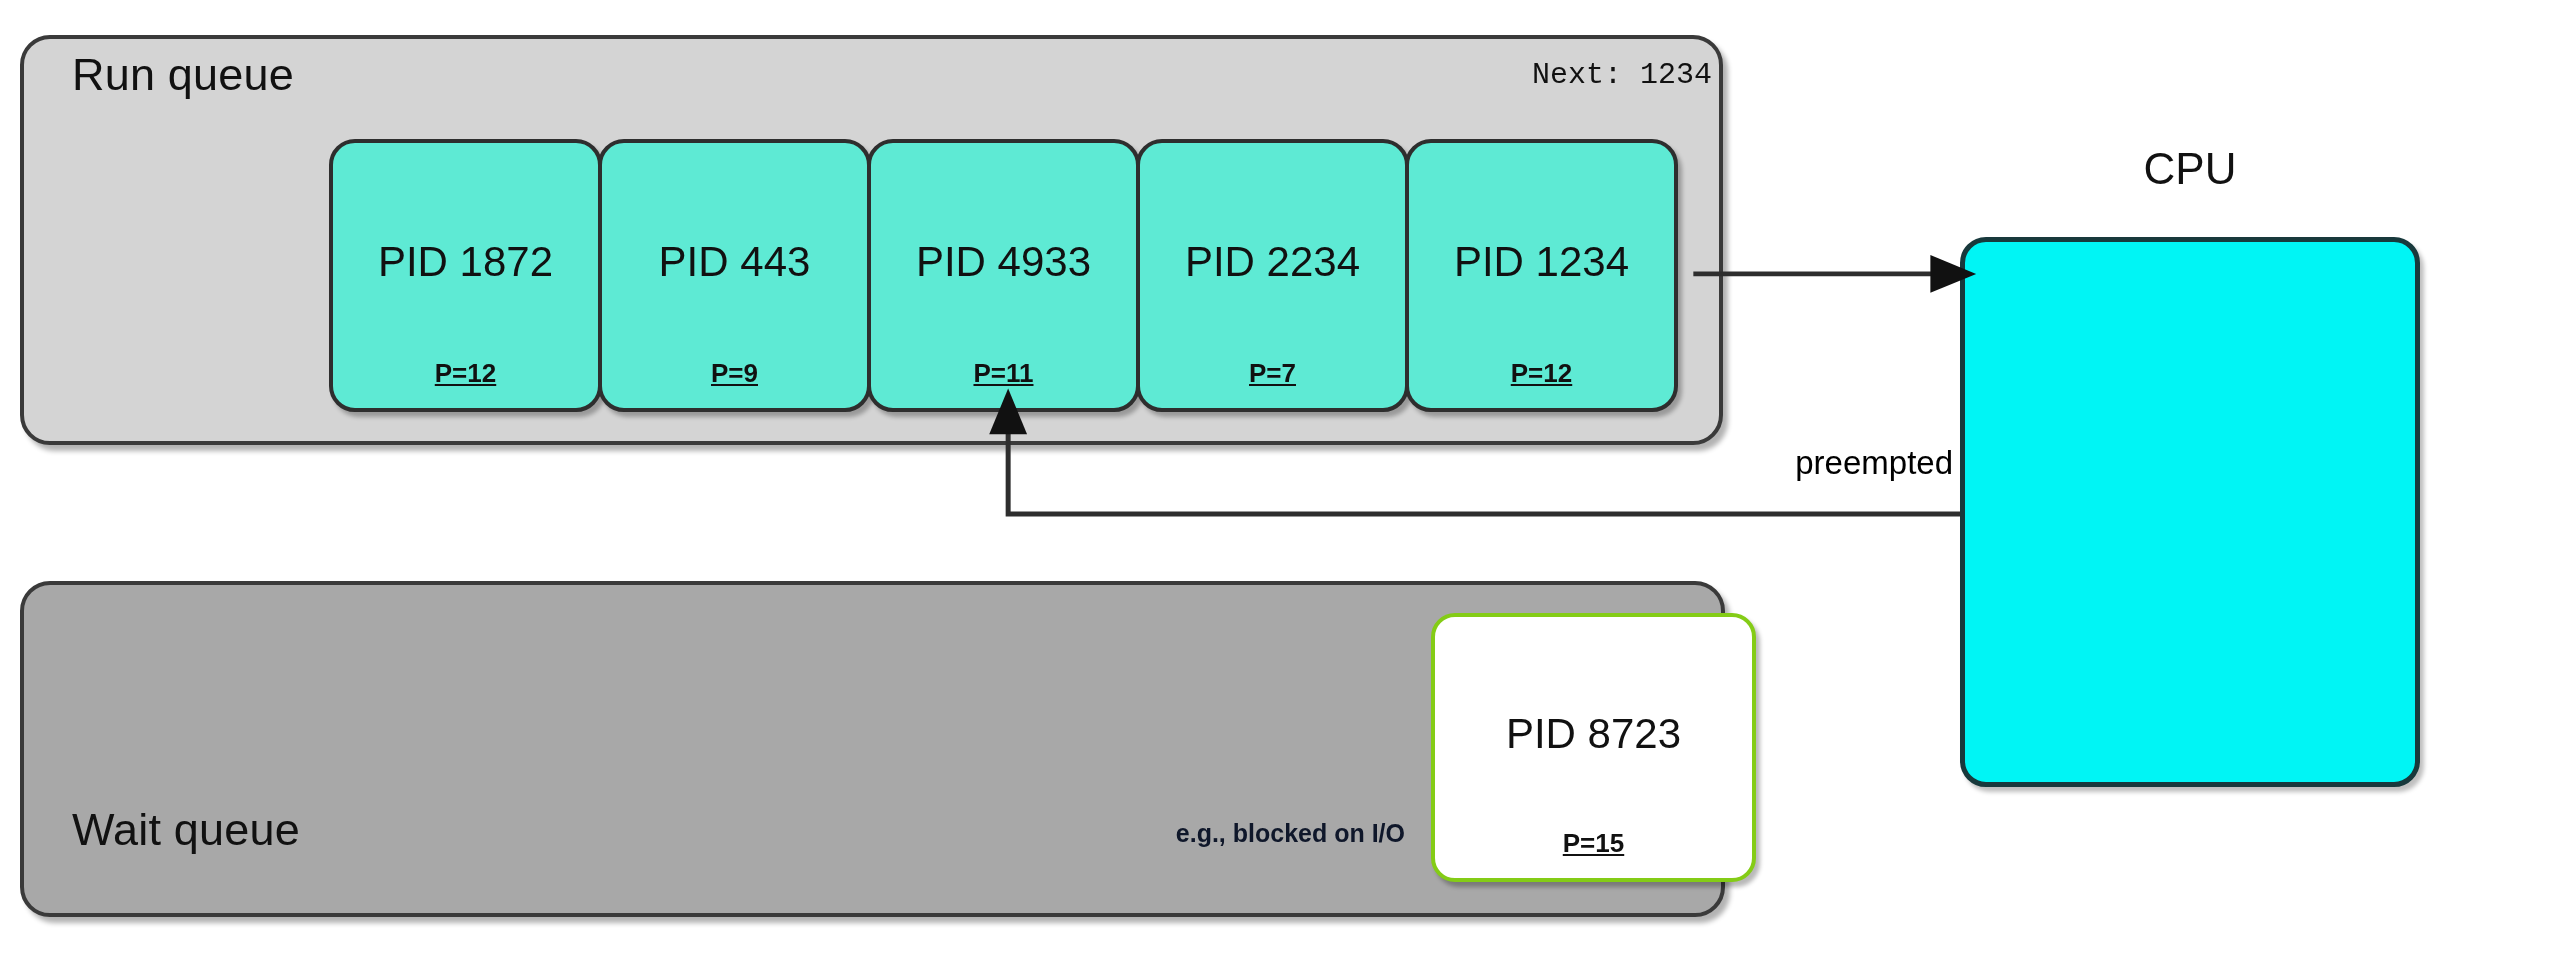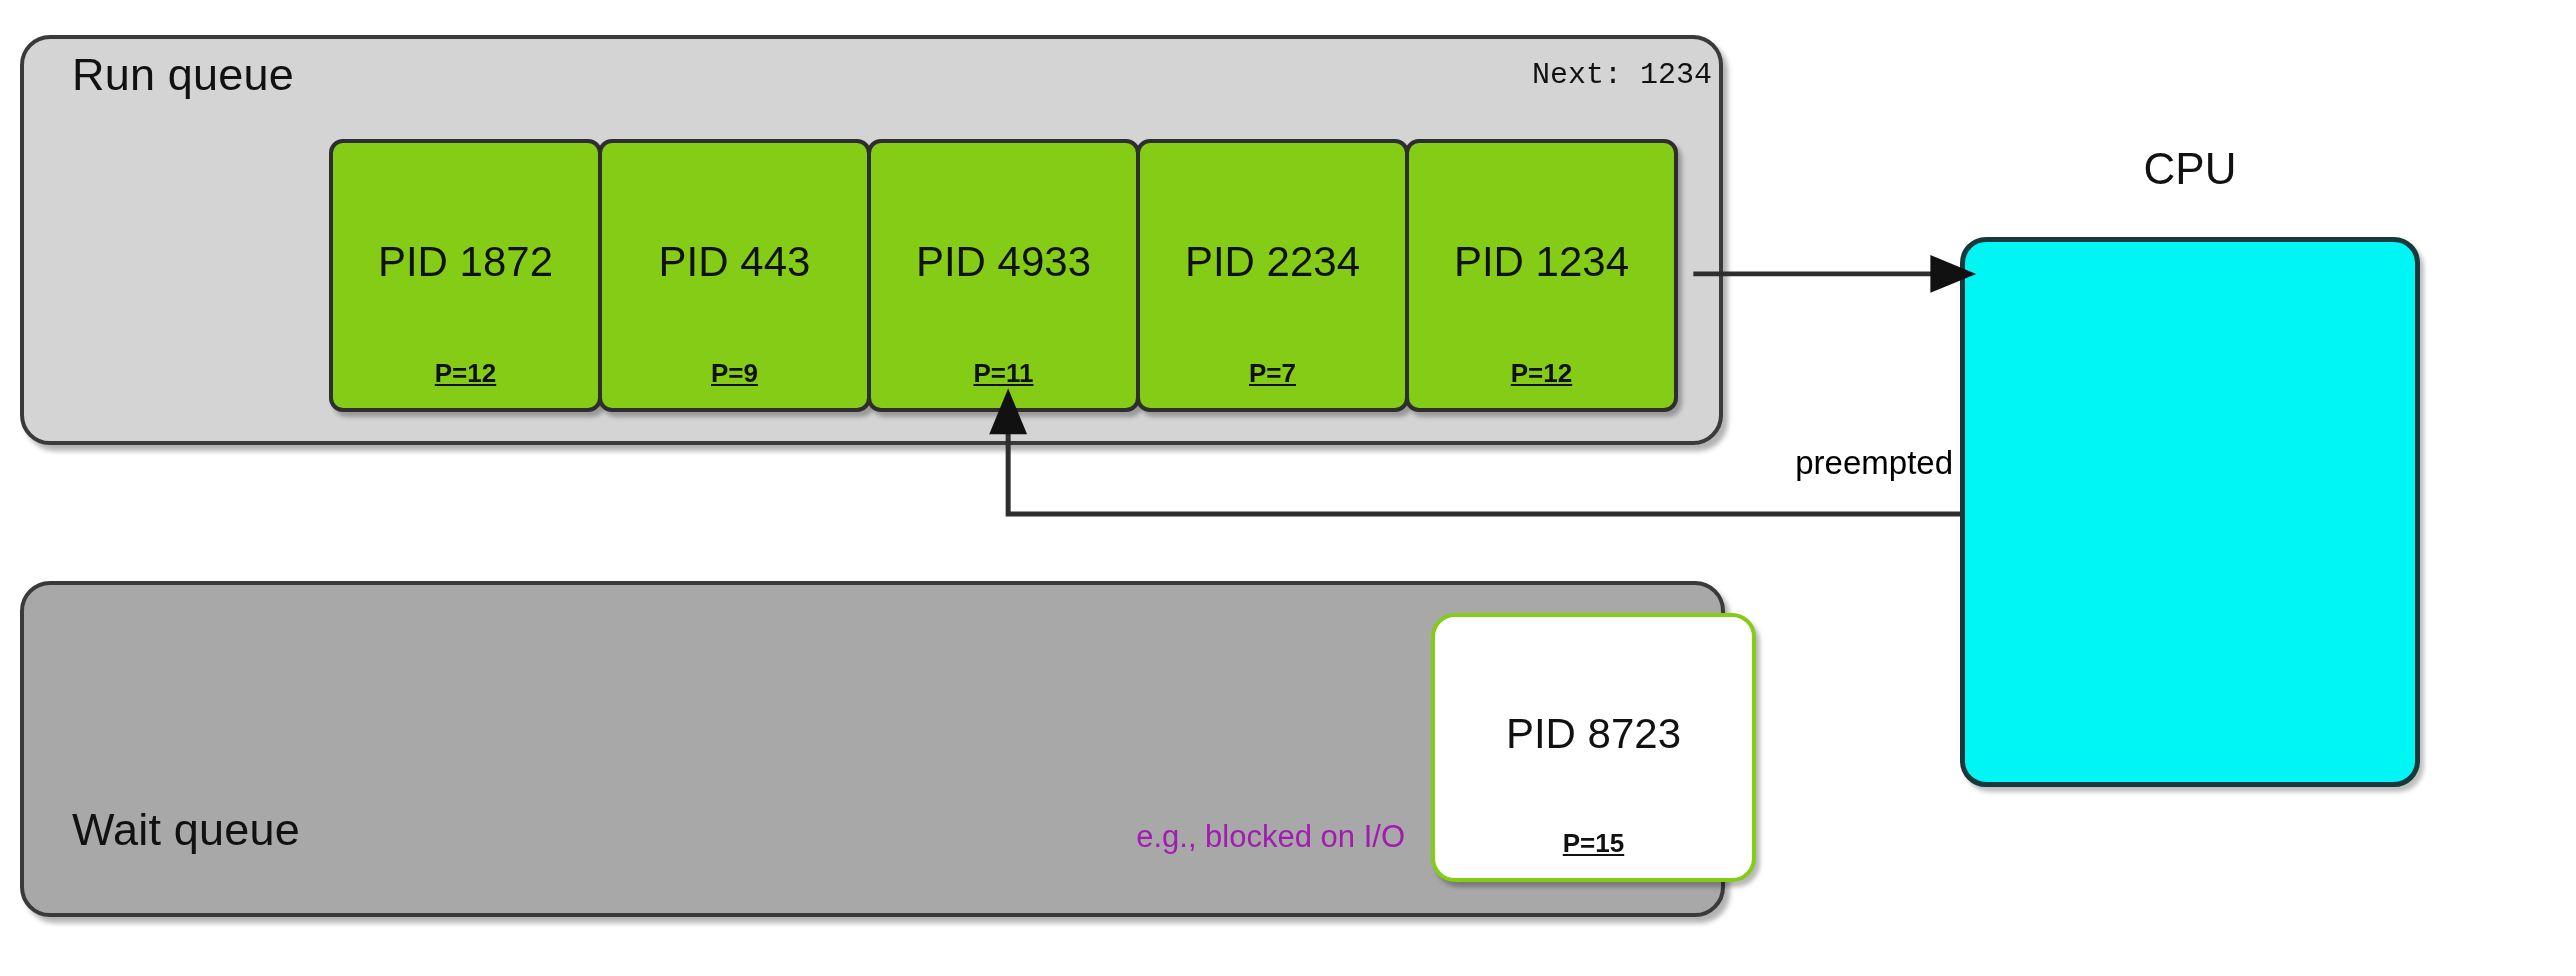--- a/index.html
+++ b/index.html
@@ -66,44 +66,44 @@
     white-space: nowrap;
     font-family: Liberation Mono, monospace;
   }
 
   #blocked-note {
     position: absolute;
     left: 877px;
     top: 821px;
     width: 528px;
     text-align: right;
-    font-size: 31px;
-    font-weight: normal;
-    line-height: 1;
-    color: #a21caf;
+    font-size: 25px;
+    font-weight: bold;
+    line-height: 1;
+    color: #0f172a;
     white-space: nowrap;
   }
 
   
   #run-cards {
     position: absolute;
     left: 329px;
     top: 139px;
     height: 273px;
     display: flex;
     flex-direction: row;
   }
   .pid-card {
     position: relative;
     box-sizing: border-box;
     width: 273px;
     height: 273px;
-    background: #84cc16;
+    background: #5eead4;
     border: 4px solid #2e2e2e;
-    border-radius: 14px;
+    border-radius: 26px;
     box-shadow: 4px 5px 4px rgba(0,0,0,0.28);
   }
   #run-cards .pid-card + .pid-card {
     margin-left: -4px;
   }
   .pid-name {
     position: absolute;
     left: 0;
     right: 0;
     top: 98px;

